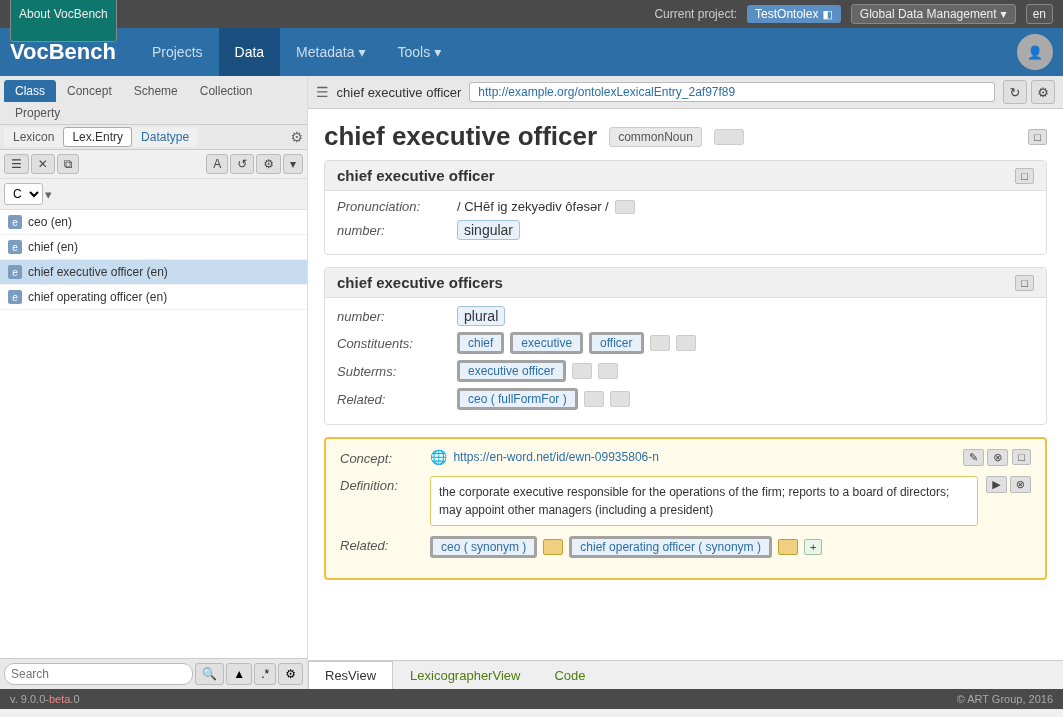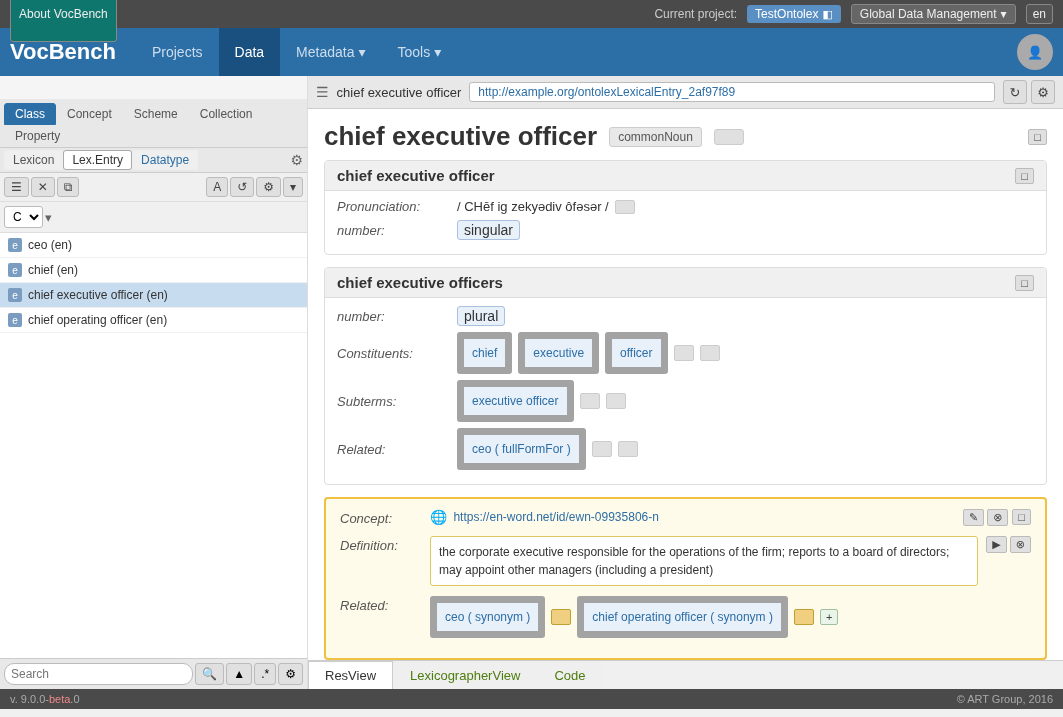--- a/index.html
+++ b/index.html
@@ -104,21 +104,20 @@
     }
 
     
     .entity-tabs {
       display: flex;
       align-items: flex-end;
       padding: 4px 4px 0;
       background: #e8e8e8;
       border-bottom: 1px solid #ccc;
       flex-wrap: wrap;
-      margin-top: 23px;
     }
     .entity-tab {
       padding: 3px 10px;
       font-size: 12px;
       cursor: pointer;
       border: 1px solid transparent;
       border-radius: 3px 3px 0 0;
       background: transparent;
       color: #555;
     }
@@ -380,23 +379,23 @@
 
     
     .chip-row {
       display: flex;
       align-items: center;
       gap: 6px;
       flex-wrap: wrap;
     }
     .chip {
       background: #e8f0fa;
-      border: 7px solid #a3a3a3;
-      border-radius: 3px;
-      padding: 7px 8px;
+      border: 3px solid #a3a3a3;
+      border-radius: 3px;
+      padding: 1px 8px;
       font-size: 12px;
       color: #2c6ea6;
       cursor: pointer;
     }
 
     
     .sense-section {
       border: 2px solid #f0c040;
       border-radius: 4px;
       background: #fffbea;

